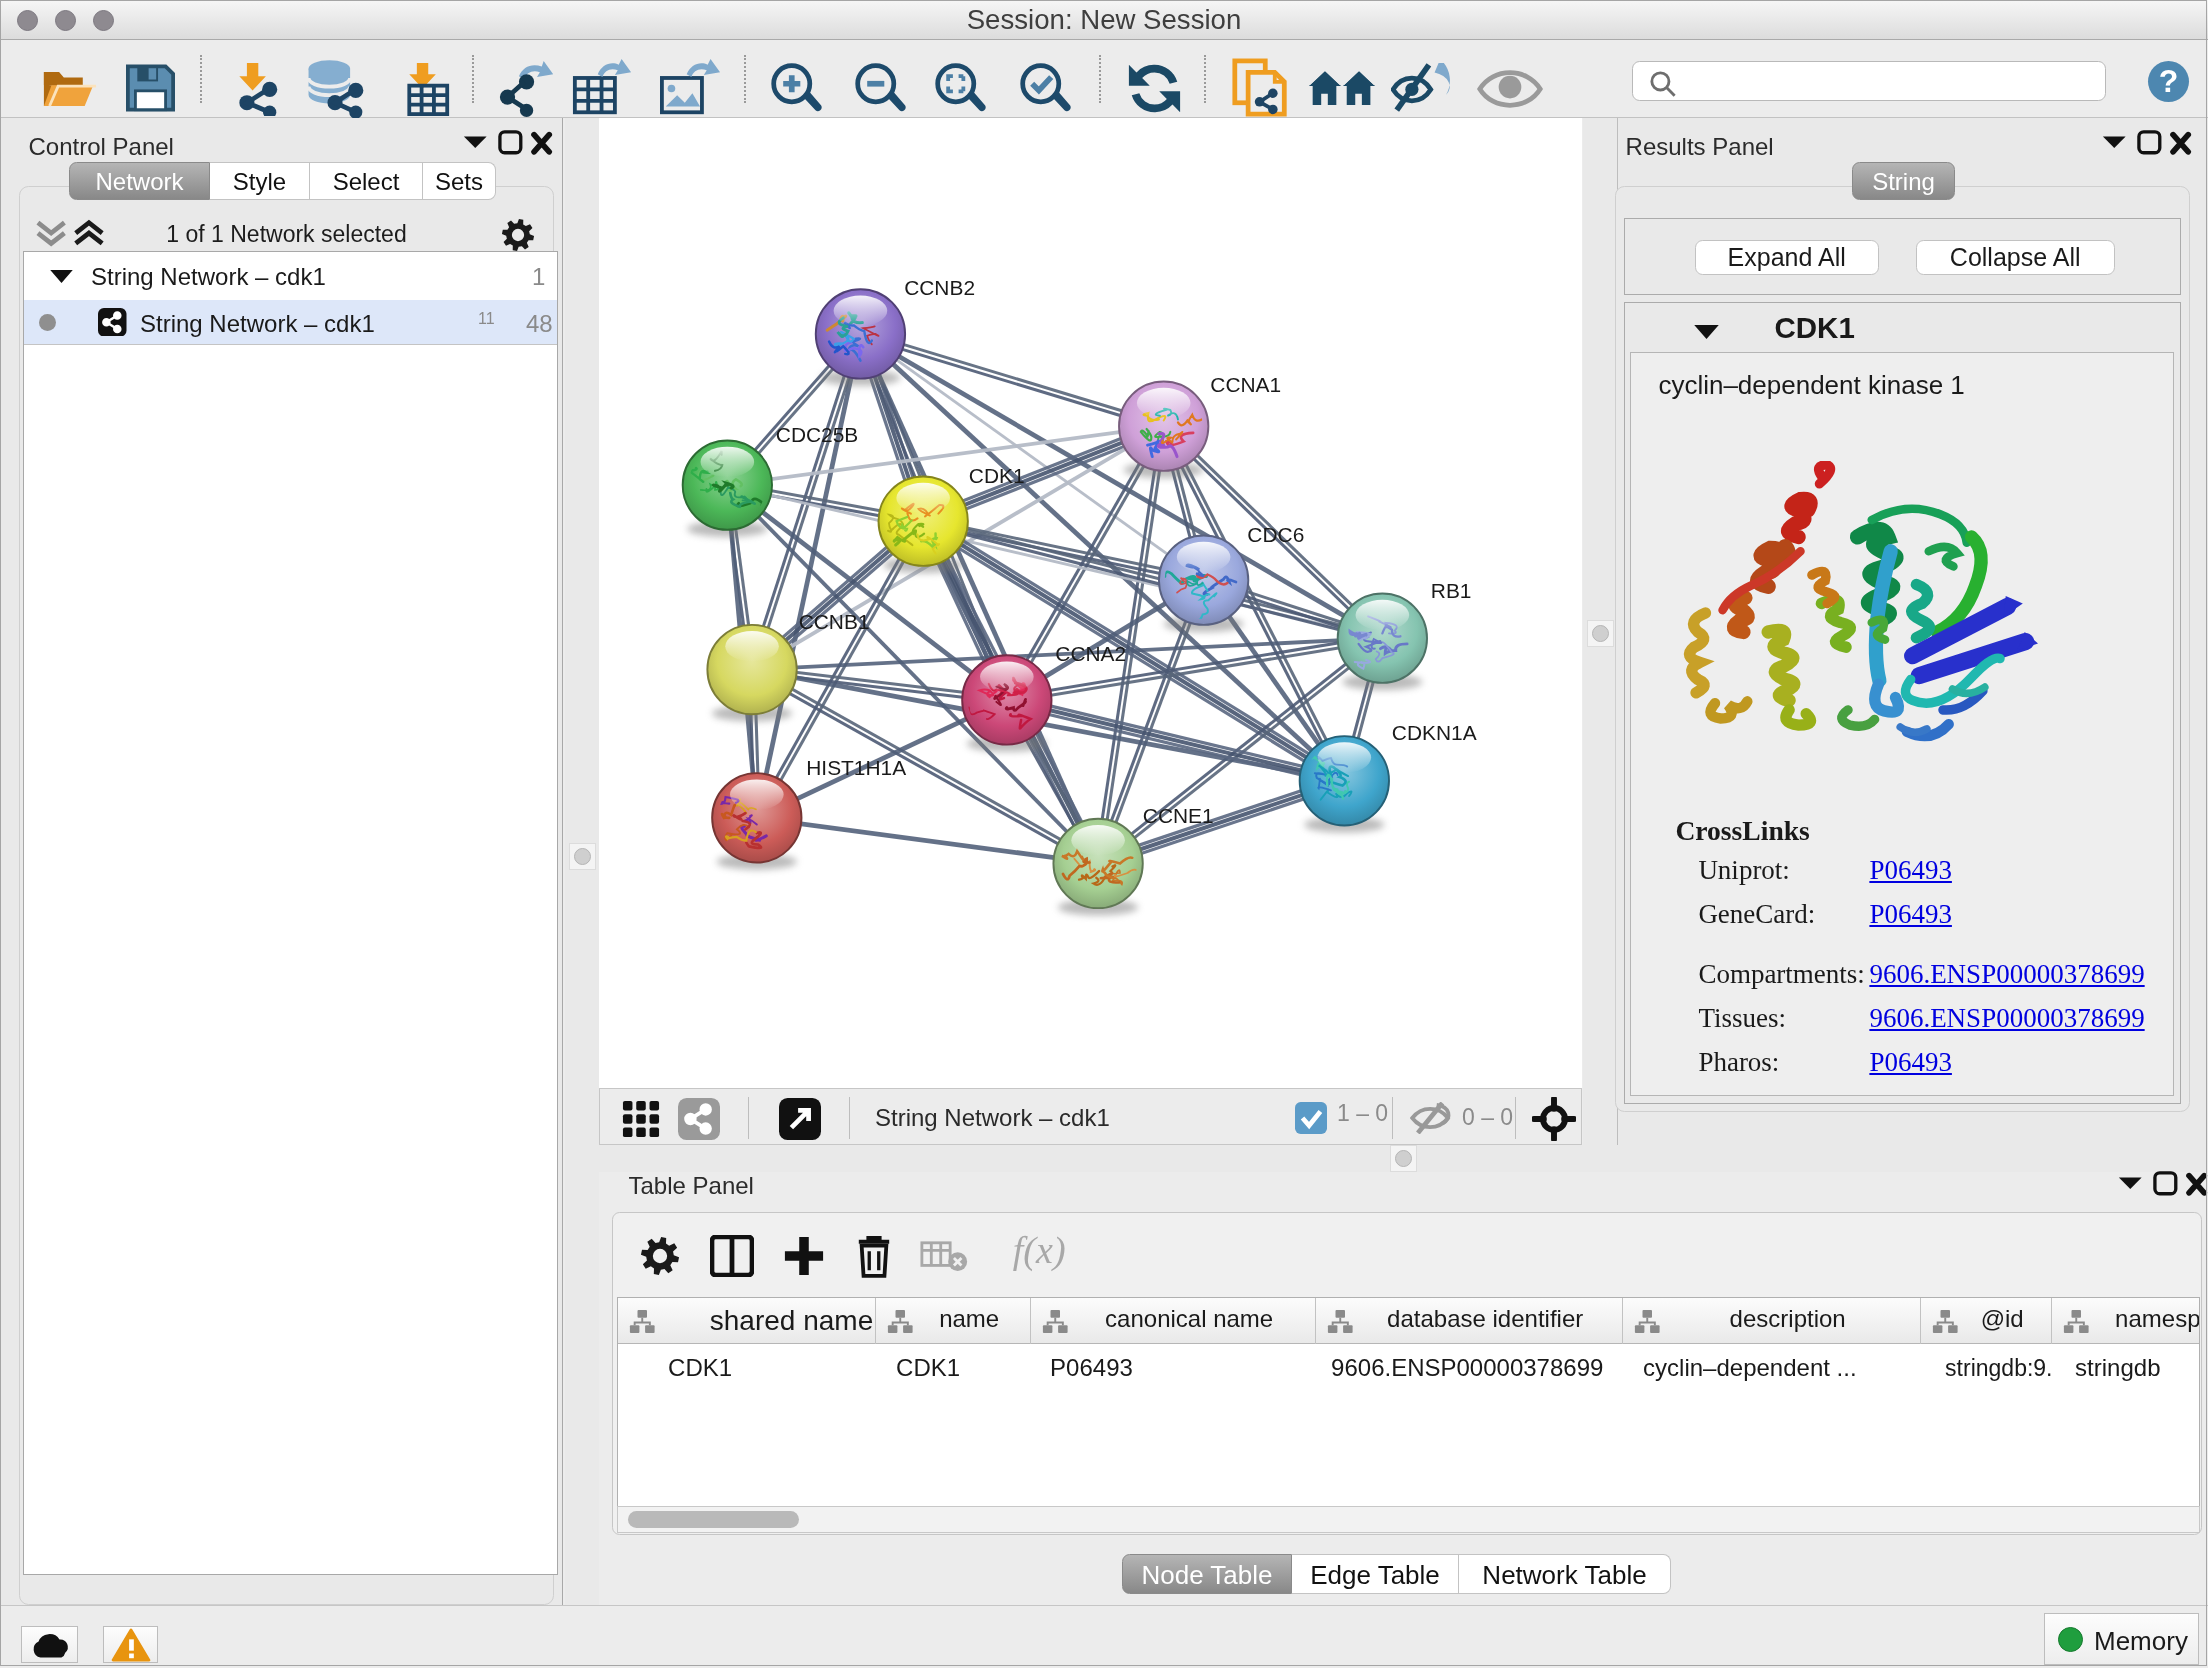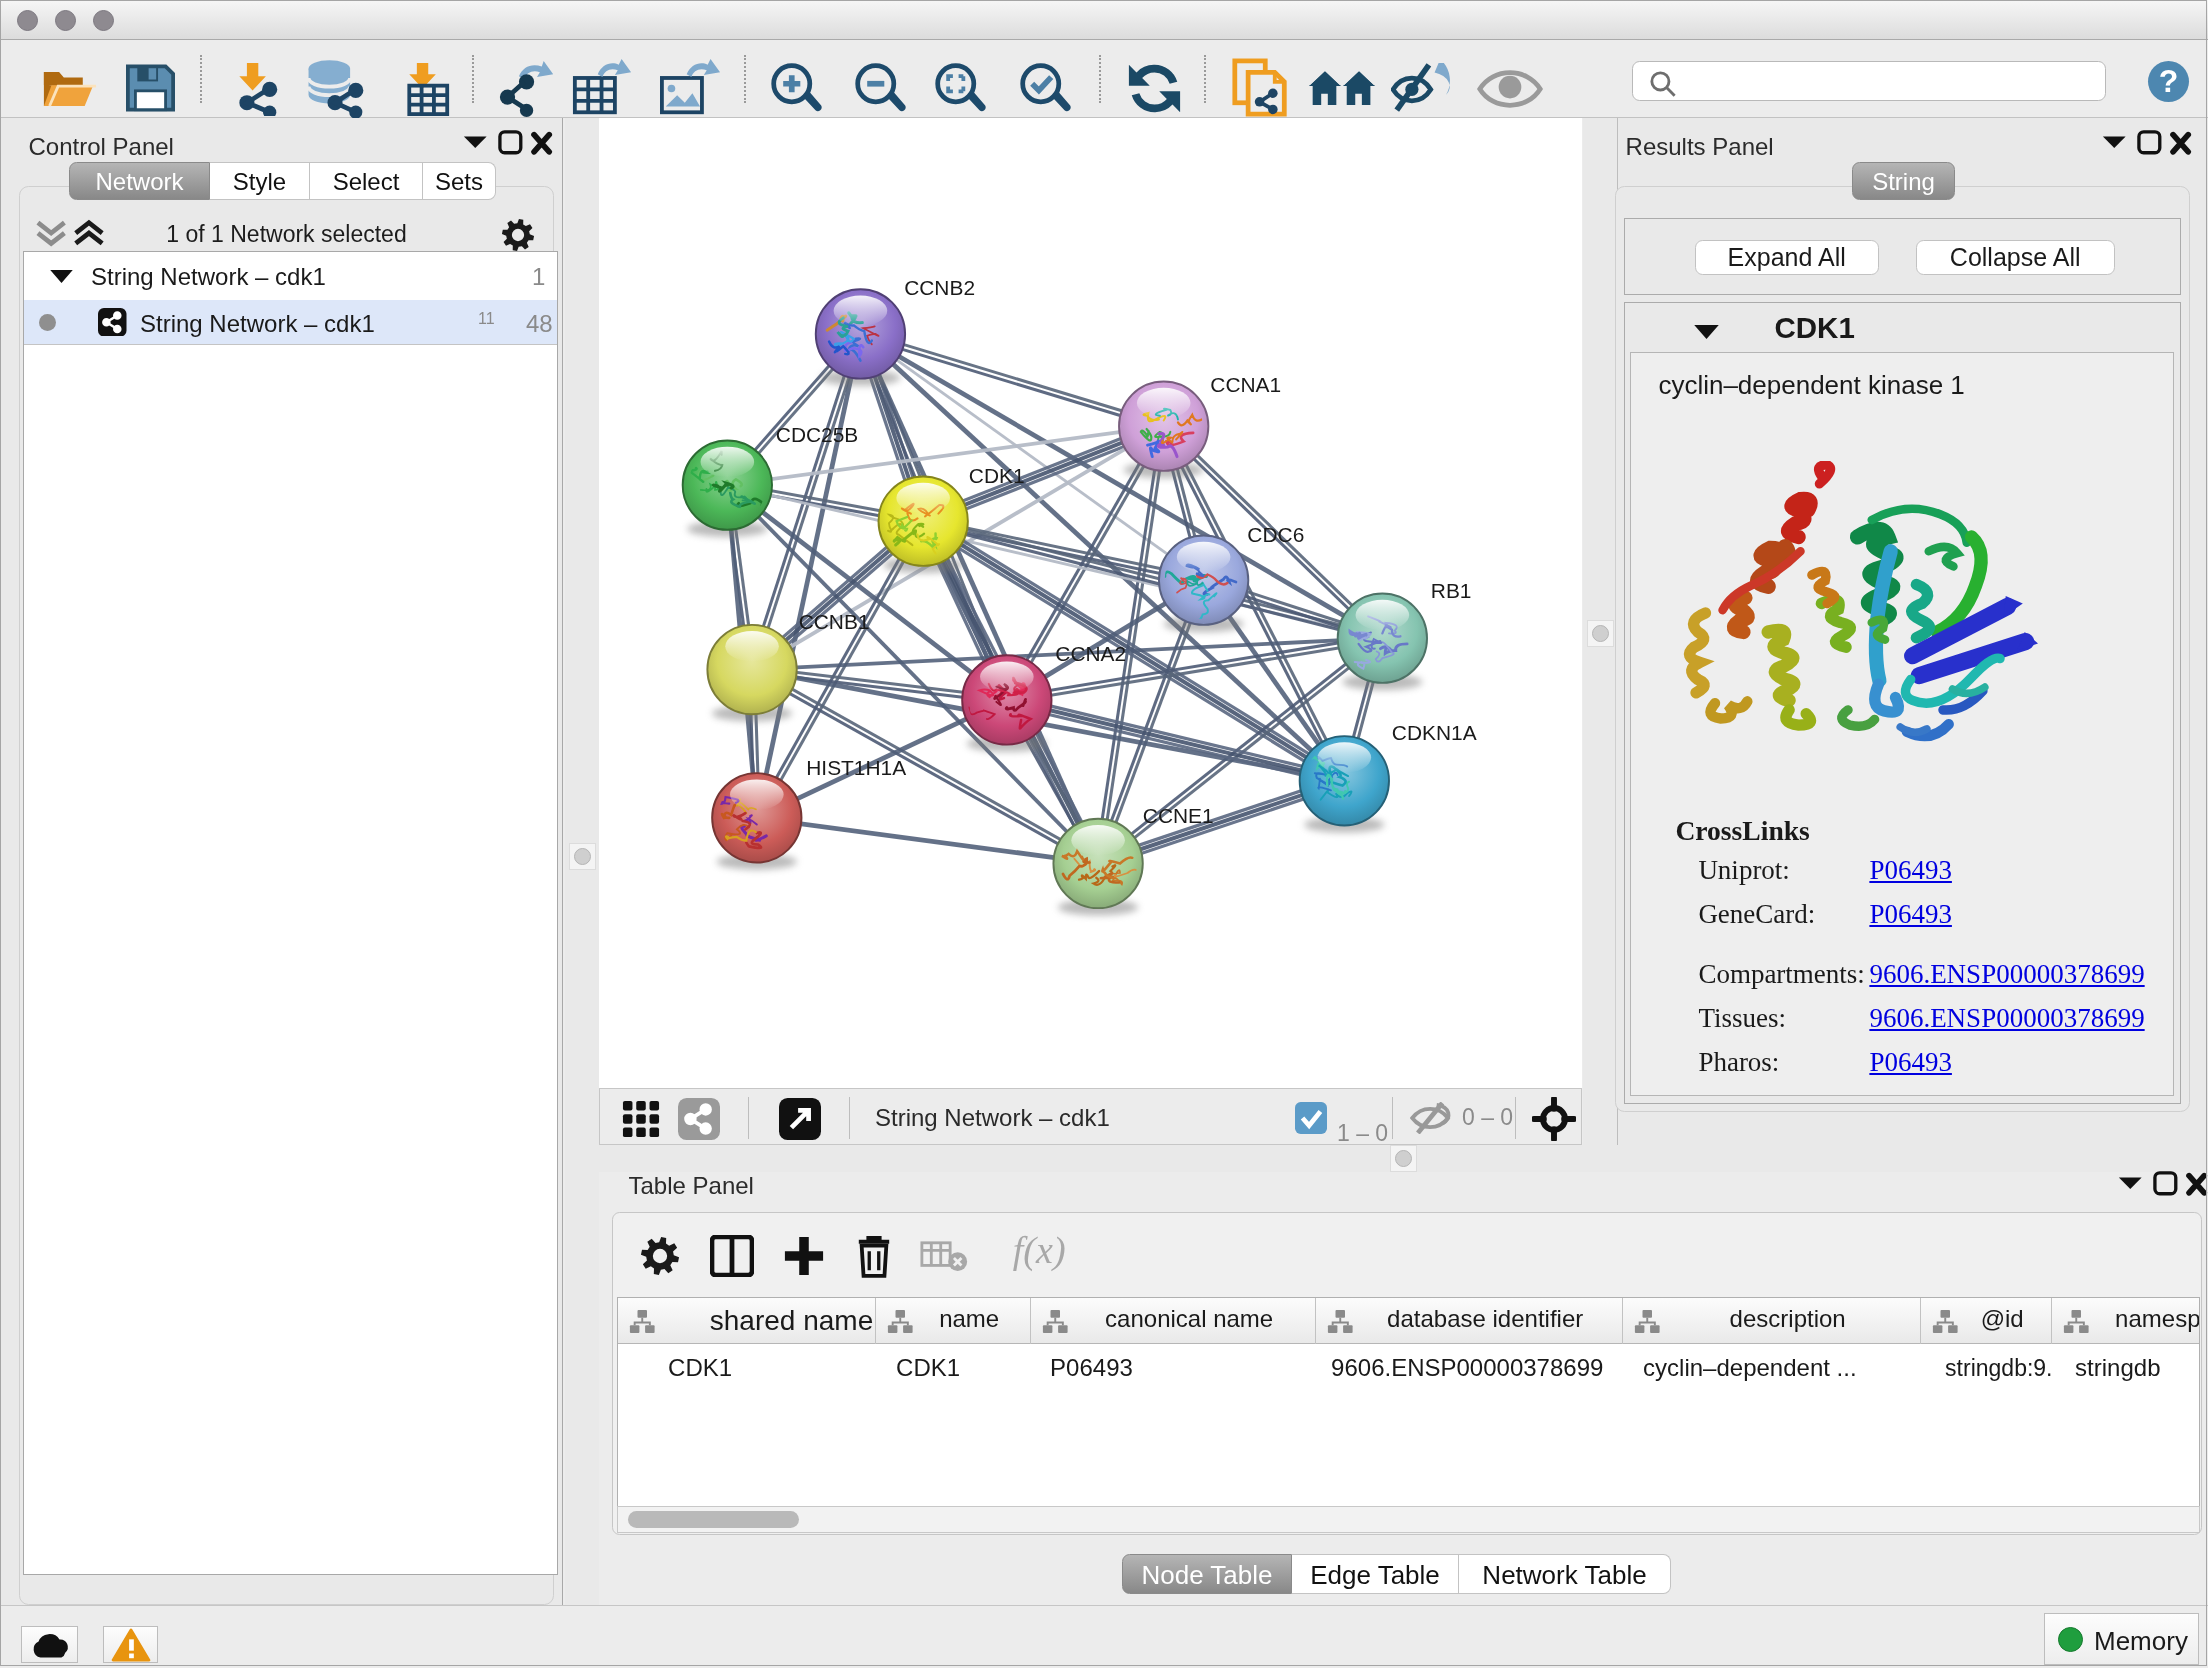--- a/index.html
+++ b/index.html
@@ -11,20 +11,21 @@
   .tab.sel { background:linear-gradient(#b5b5b5,#888888); color:#fff; border-color:#8a8a8a; }
   svg { display:block; }
 </style>
 </head>
 <body>
 
 <div class="abs" style="left:0;top:0;width:2208px;height:40px;background:linear-gradient(#f6f6f6,#dcdcdc);border-bottom:1px solid #a9a9a9;">
   <div class="abs" style="left:17px;top:9.5px;width:21px;height:21px;border-radius:50%;background:#8e8a90;border:1px solid #7c7880;"></div>
   <div class="abs" style="left:55px;top:9.5px;width:21px;height:21px;border-radius:50%;background:#8e8a90;border:1px solid #7c7880;"></div>
   <div class="abs" style="left:93px;top:9.5px;width:21px;height:21px;border-radius:50%;background:#8e8a90;border:1px solid #7c7880;"></div>
+  <div class="abs" style="left:0;top:3.8px;width:2208px;text-align:center;font-size:27.6px;color:#3e3e3e;">Session: New Session</div>
 </div>
 
 <div id="toolbar" class="abs" style="left:0;top:40px;width:2208px;height:78px;background:#ececec;border-bottom:1.9px solid #c2c2c2;">
 
   <svg class="abs" style="left:42px;top:26px;" width="55" height="44" viewBox="0 0 58 46">
     <path d="M2 6 h16 l5 6 h20 v8 h-41 z" fill="#b06a10"></path>
     <path d="M2 6 v36 h6 l8 -22 h-8 z" fill="#b06a10"></path>
     <path d="M10 20 h44 l-9 22 h-43 z" fill="#f0a33c"></path>
     <path d="M8 42 l9 -21 h40" fill="none" stroke="#fbe3bd" stroke-width="3"></path>
   </svg>
@@ -643,21 +644,21 @@
 <div style="position:absolute;left:148px;top:7.6px;height:42px;border-left:1px solid #bdbdbd;"></div>
 <svg width="42" height="42" viewBox="0 0 44 44" style="position:absolute;left:179px;top:8.6px;">
       <rect width="44" height="44" rx="9" fill="#111"></rect>
 <path d="M13 31 L29 15 M20 13 h11 v11" stroke="#fff" stroke-width="5" fill="none"></path>
     </svg>
 <div style="position:absolute;left:249px;top:7.6px;height:42px;border-left:1px solid #bdbdbd;"></div>
 <svg width="32" height="32" viewBox="0 0 34 34" style="position:absolute;left:695px;top:13.3px;">
       <rect width="34" height="34" rx="6" fill="#5b9bc8"></rect>
       <path d="M8 17 l7 8 L27 10" stroke="#fff" stroke-width="5" fill="none"></path>
     </svg>
-<div style="position:absolute;left:737px;top:31px;font-size:23px;color:#8a8a8a;">1 – 0</div>
+<div style="position:absolute;left:737px;top:11px;font-size:23px;color:#8a8a8a;">1 – 0</div>
 <div style="position:absolute;left:792px;top:7.6px;height:42px;border-left:1px solid #bdbdbd;"></div>
 <svg width="44" height="32" viewBox="0 0 46 34" style="position:absolute;left:810px;top:13.3px;">
       <path d="M2 17 C12 4 30 4 40 17 C30 30 12 30 2 17 z" fill="none" stroke="#999" stroke-width="4"></path>
       <path d="M28 3 a15 11 0 0 1 6 20" fill="none" stroke="#999" stroke-width="4"></path>
       <path d="M34 1 L8 33" stroke="#999" stroke-width="5"></path>
     </svg>
 <div style="position:absolute;left:862px;top:15px;font-size:23px;color:#8a8a8a;">0 – 0</div>
 <div style="position:absolute;left:915px;top:7.6px;height:42px;border-left:1px solid #bdbdbd;"></div>
 <svg width="44" height="44" viewBox="0 0 52 52" style="position:absolute;left:932px;top:7.6px;">
       <g stroke="#111" fill="none">

